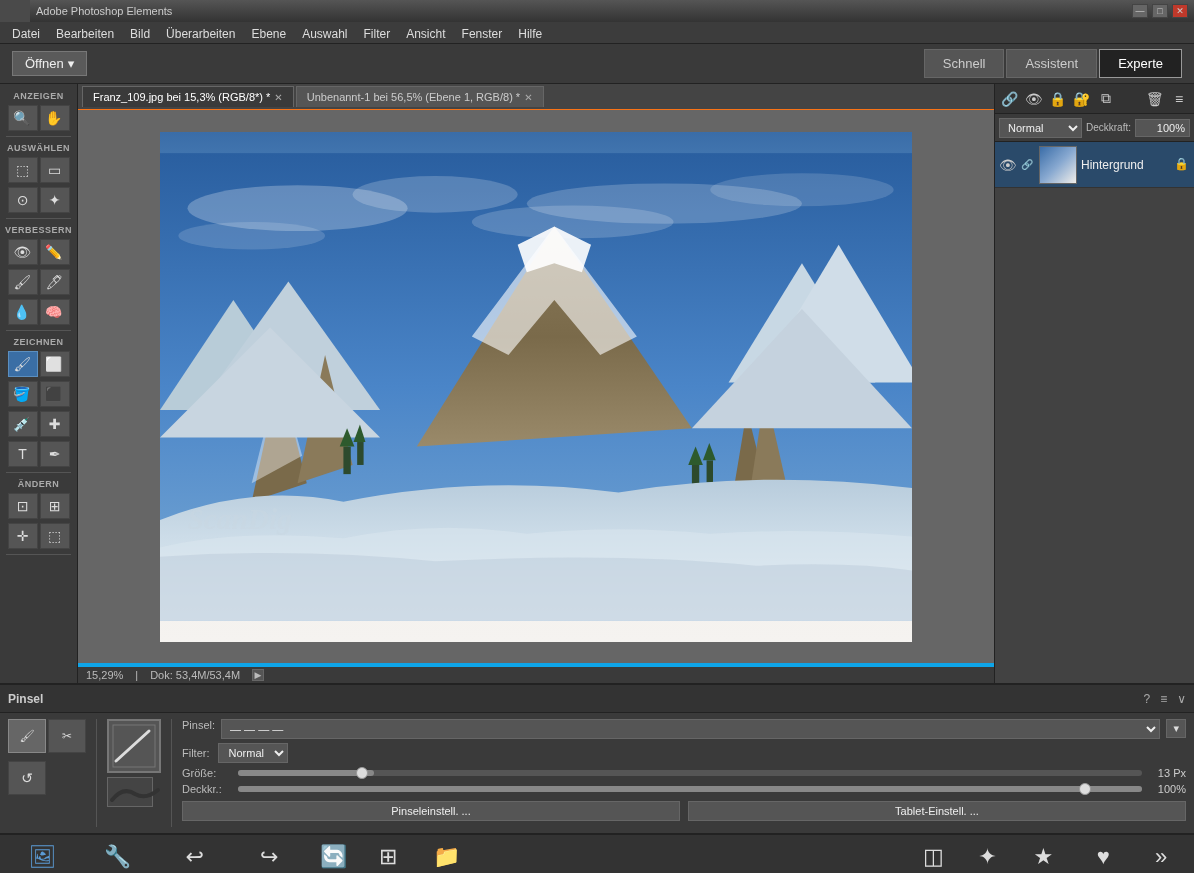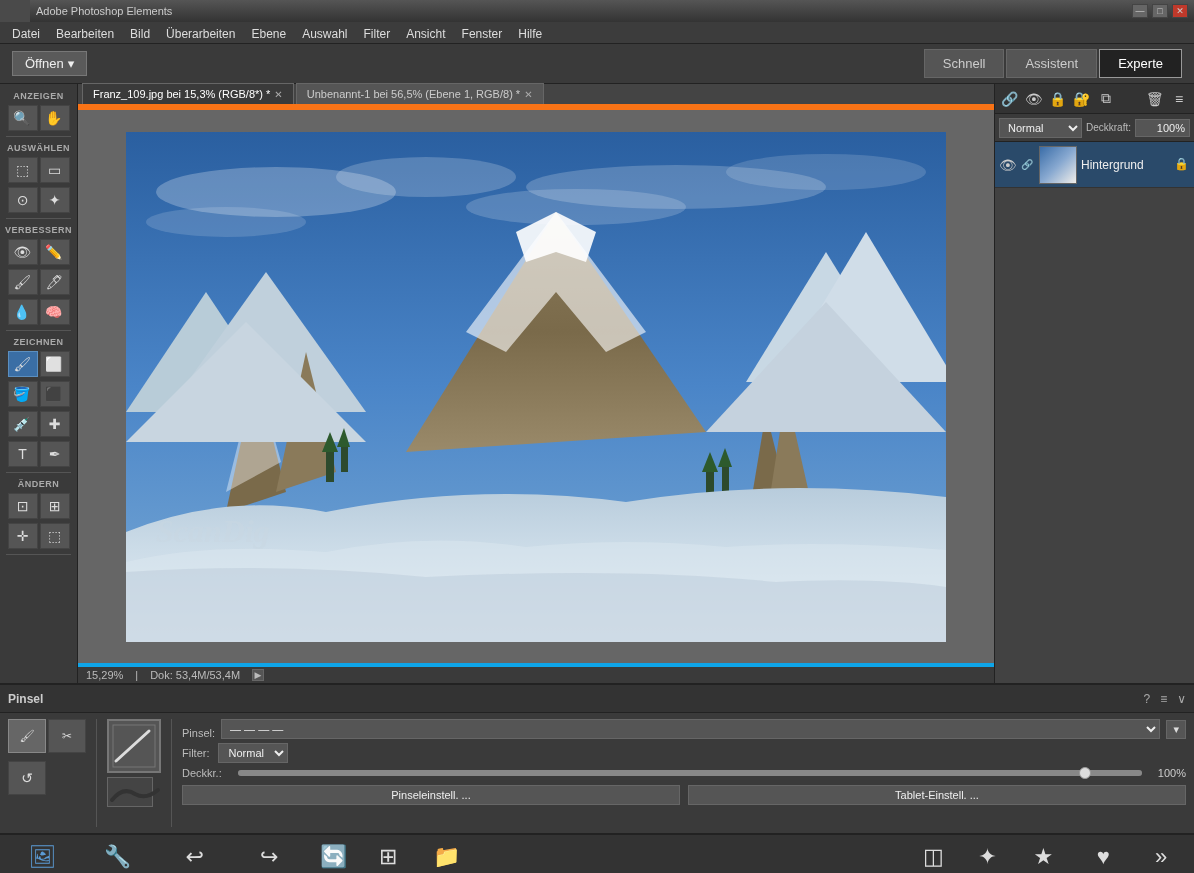--- a/index.html
+++ b/index.html
@@ -167,23 +167,23 @@
     .canvas-area {
       flex: 1;
       background: #555;
       display: flex;
       flex-direction: column;
     }
     .tabs-bar {
       height: 26px;
       background: #444;
       display: flex;
-      align-items: flex-end;
+      align-items: center;
       padding: 0 4px;
-      border-bottom: 6px solid #f97316;
+      border-bottom: 1px solid #f97316;
     }
     .tab {
       padding: 4px 10px;
       background: #555;
       border: 1px solid #666;
       border-bottom: none;
       color: #ccc;
       font-size: 11px;
       cursor: pointer;
       display: flex; align-items: center; gap: 4px;
@@ -196,21 +196,21 @@
     .canvas-wrapper {
       flex: 1;
       background: #666;
       display: flex;
       align-items: center;
       justify-content: center;
       overflow: hidden;
       position: relative;
     }
     .canvas-image {
-      width: 820px;
+      width: 752px;
       height: 510px;
       background: linear-gradient(180deg, #3a6da8 0%, #5b8fc5 20%, #87a8d0 35%, #c8d5e0 50%, #d0cfc0 55%, #e8e4d8 60%, #f0eeea 65%, #f5f3f0 100%);
       position: relative;
       overflow: hidden;
     }
 
     .status-bar {
       height: 20px;
       background: #3a3a3a;
       display: flex;
@@ -400,21 +400,21 @@
     }
 
     .brush-options {
       flex: 1;
       display: flex;
       flex-direction: column;
       gap: 2px;
     }
     .brush-select-row {
       display: flex;
-      align-items: flex-end;
+      align-items: flex-start;
       gap: 6px;
     }
     .brush-name-label { font-size: 11px; color: #bbb; }
     .brush-name-select {
       flex: 1;
       background: #555;
       border: 1px solid #666;
       color: #eee;
       padding: 2px 4px;
       font-size: 11px;
@@ -802,20 +802,28 @@
         <button class="brush-dropdown-btn">▾</button>
       </div>
 
       <div class="modus-row">
         <span class="modus-label">Filter:</span>
         <select class="modus-select">
           <option>Normal</option>
         </select>
       </div>
 
+      <div class="slider-row">
+        <span class="slider-label">Größe:</span>
+        <div class="slider-track">
+          <div class="slider-fill" style="width:15%;"></div>
+          <div class="slider-thumb" style="left:13%;"></div>
+        </div>
+        <span class="slider-value">13 Px</span>
+      </div>
 
       <div class="slider-row">
         <span class="slider-label">Deckkr.:</span>
         <div class="slider-track">
           <div class="slider-fill" style="width:100%;"></div>
           <div class="slider-thumb" style="left:93%;"></div>
         </div>
         <span class="slider-value">100%</span>
       </div>
 

